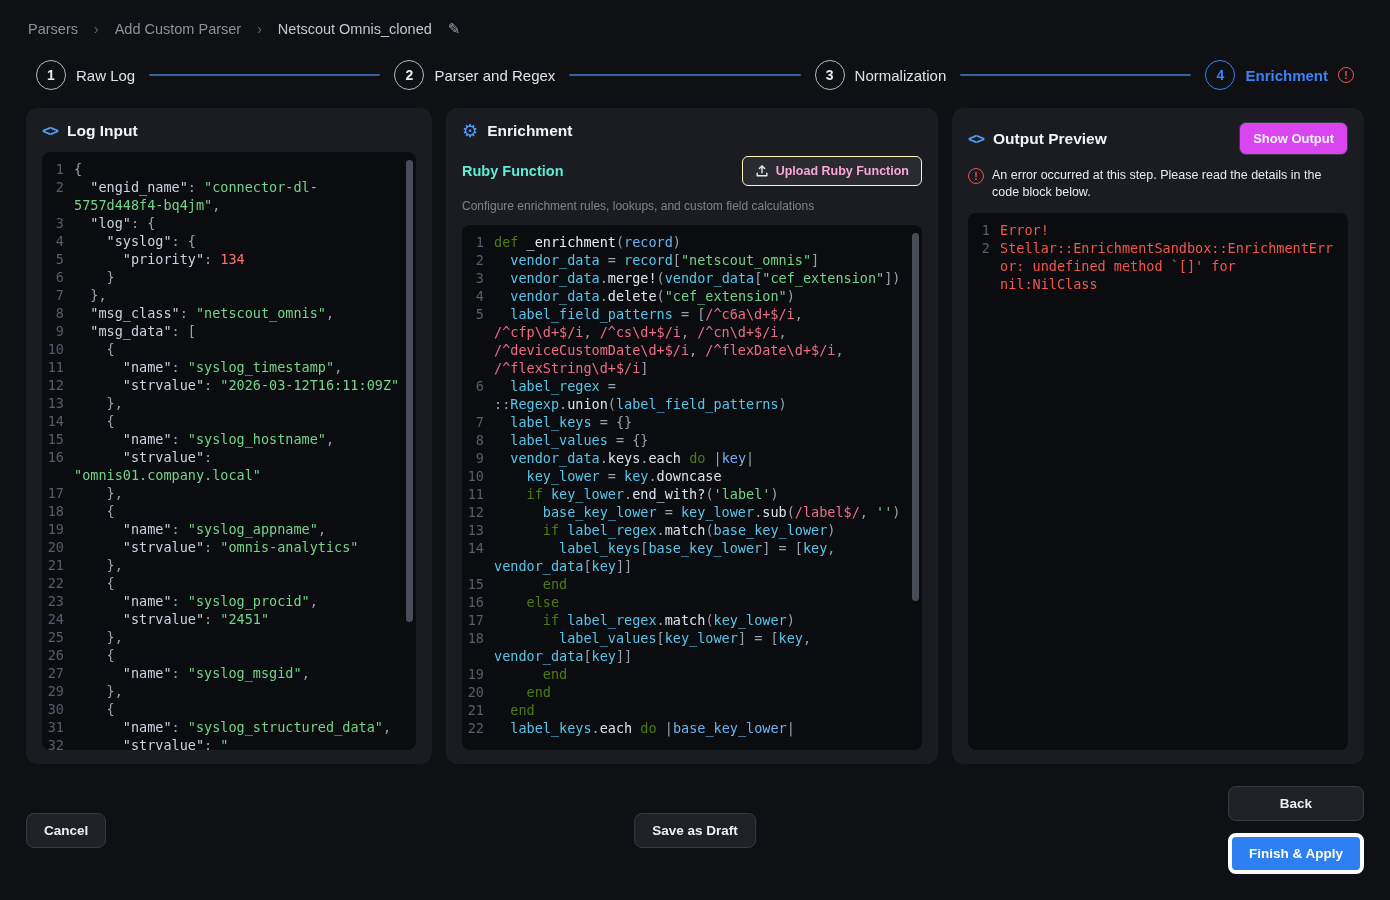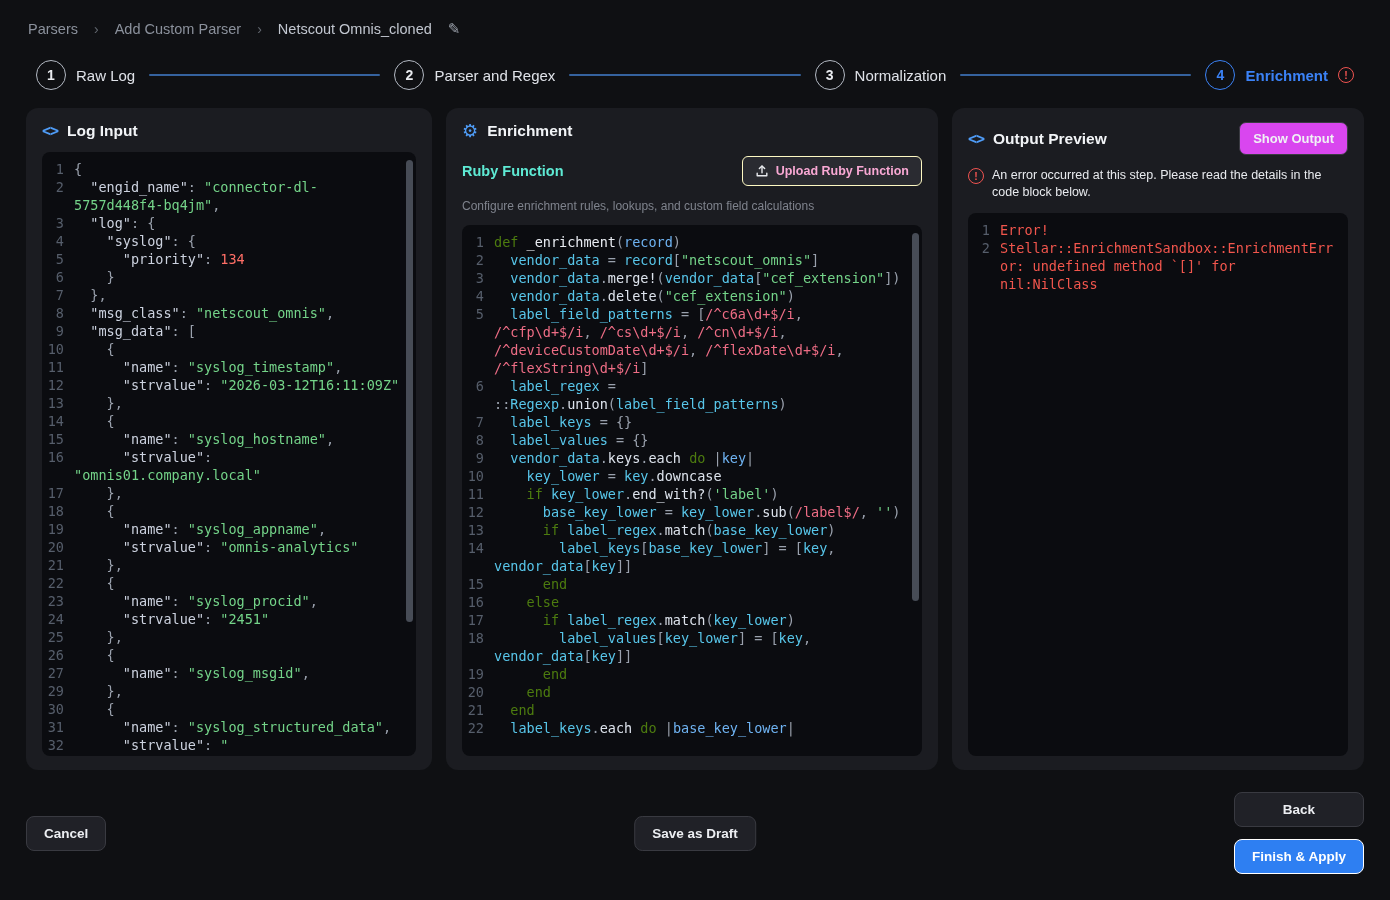--- a/index.html
+++ b/index.html
@@ -109,21 +109,21 @@
   .error-row .err-badge { margin-top: 1px; }
   .error-text { font-size: 12.5px; color: #e8eaee; line-height: 1.35; }
 
   
   .footer { display: flex; align-items: center; padding: 22px 26px 26px; position: relative; flex: none; }
   .btn {
     border-radius: 8px; font-size: 13.5px; font-weight: 700; padding: 9px 17px;
     font-family: "Liberation Sans", sans-serif; cursor: pointer;
   }
   .btn-dark { background: #202127; border: 1px solid #393a41; color: #eceef2; }
-  .btn-primary { background: #2e7ff2; border: 1px solid #ffffff; color: #ffffff; }
+  .btn-primary { background: #2e7ff2; border: 4px solid #ffffff; color: #ffffff; }
   .center-btn { position: absolute; left: 50%; transform: translateX(-50%); }
   .right-group { margin-left: auto; display: flex; gap: 12px; flex-direction: column; }
 </style>
 </head>
 <body>
 
 <div class="breadcrumb">
   <span class="crumb">Parsers</span>
   <span class="crumb-sep">›</span>
   <span class="crumb">Add Custom Parser</span>

